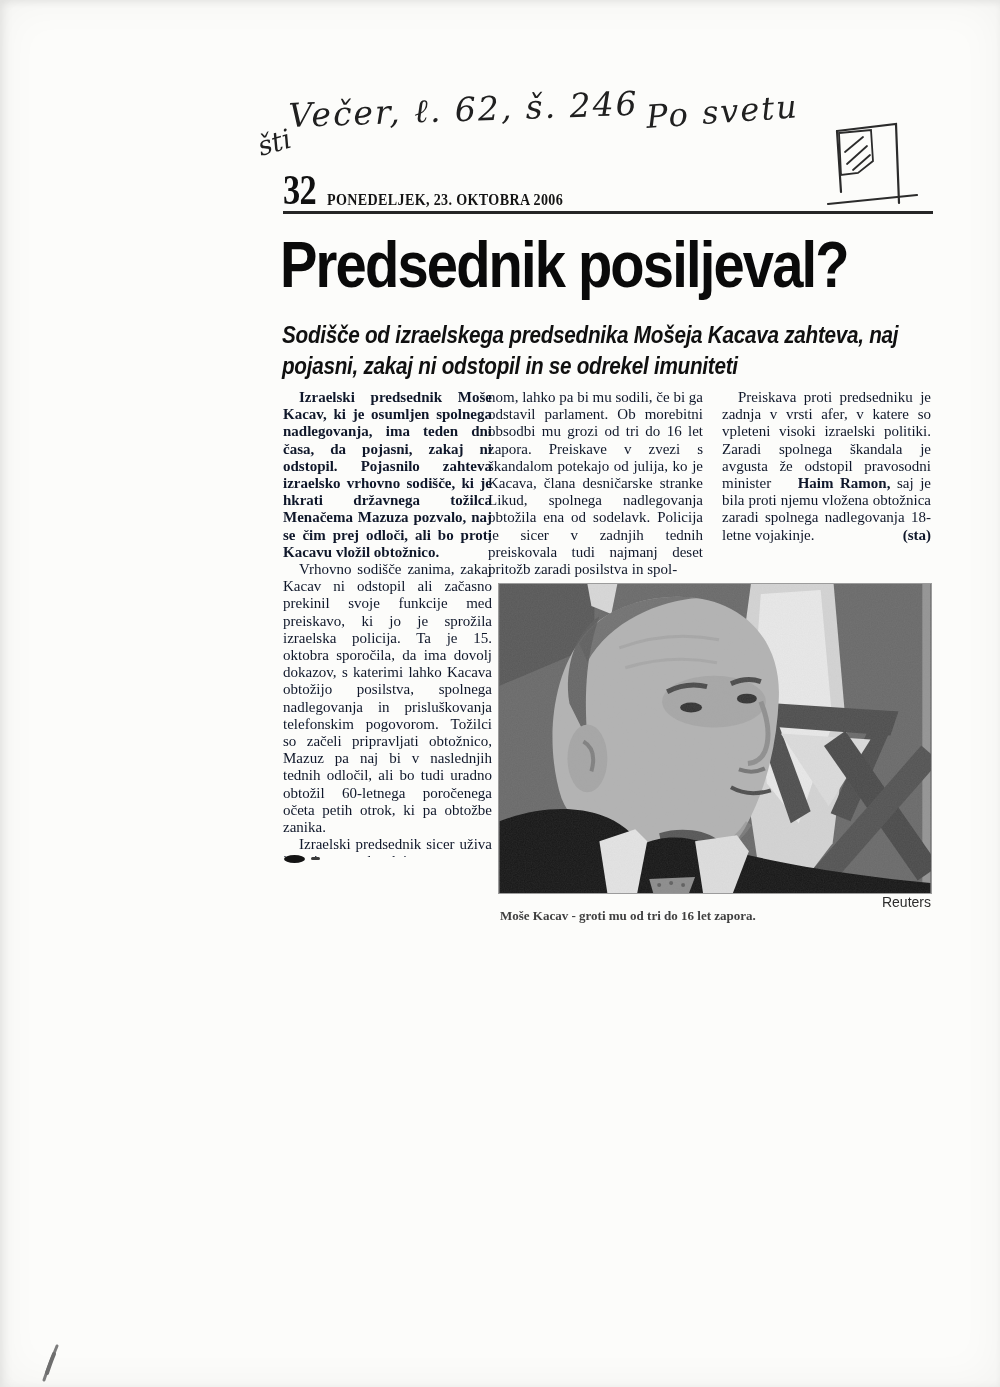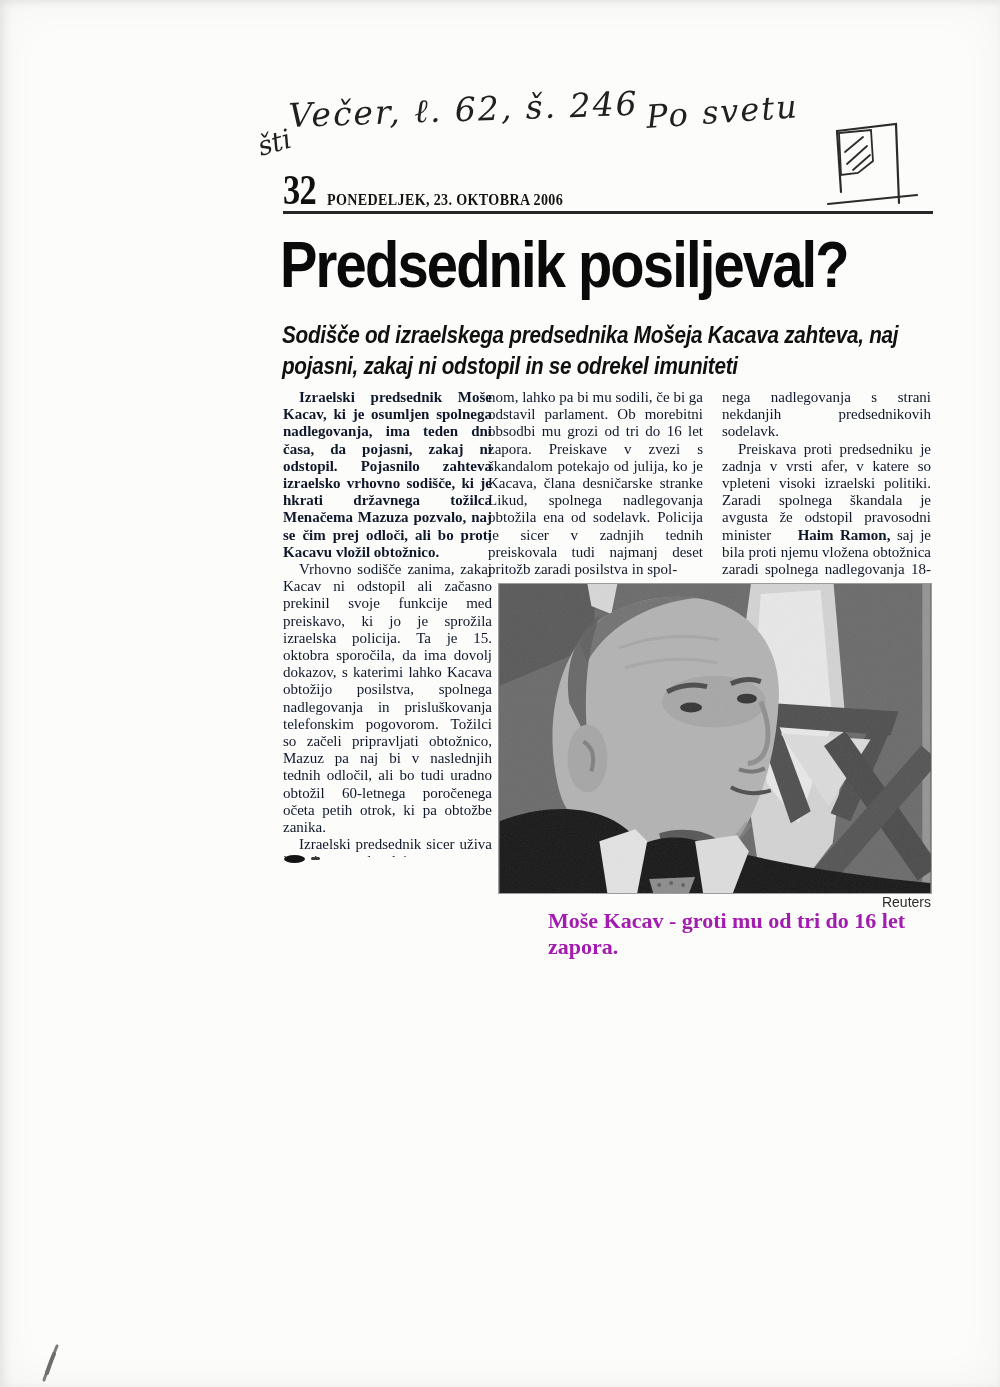--- a/index.html
+++ b/index.html
@@ -60,21 +60,21 @@
     position:absolute;left:499px;top:584px;width:432px;height:309px;
     background:#6a6a6a;outline:1px solid #9c9c9c;
   }
   #photo svg{display:block;}
   #photo-credit{
     position:absolute;left:499px;top:894px;width:432px;text-align:right;
     font-family:"Liberation Sans",sans-serif;font-size:14px;color:#2c2c2c;
   }
   #photo-caption{
     position:absolute;left:500px;top:908px;width:432px;
-    font-weight:bold;font-size:22px;color:#a21caf;margin-left:48px;
+    font-weight:bold;font-size:13px;color:#404040;
   }
   #ink-smudge{position:absolute;left:284px;top:855px;width:21px;height:8px;background:#141414;border-radius:50%;}
   #ink-smudge-dash{position:absolute;left:311px;top:857px;width:9px;height:3px;background:#3a3a3a;border-radius:2px;}
   #pen-slash{position:absolute;left:38px;top:1342px;}
 </style>
 </head>
 <body>
 
 <div class="page">
 
@@ -109,21 +109,20 @@
 
   <div id="col-1" class="col">
       <p class="para indent bold"><span>Izraelski predsednik Moše Kacav, ki je osumljen spolnega nadlegovanja, ima teden dni časa, da pojasni, zakaj ni odstopil. Pojasnilo zahteva izraelsko vrhovno sodišče, ki je hkrati državnega tožilca Menačema Mazuza pozvalo, naj se čim prej odloči, ali bo proti Kacavu vložil obtožnico.</span></p>
       <p class="para indent"><span>Vrhovno sodišče zanima, zakaj Kacav ni odstopil ali začasno prekinil svoje funkcije med preiskavo, ki jo je sprožila izraelska policija. Ta je 15. oktobra sporočila, da ima dovolj dokazov, s katerimi lahko Kacava obtožijo posilstva, spolnega nadlegovanja in prisluškovanja telefonskim pogovorom. Tožilci so začeli pripravljati obtožnico, Mazuz pa naj bi v naslednjih tednih odločil, ali bo tudi uradno obtožil 60-letnega poročenega očeta petih otrok, ki pa obtožbe zanika.</span></p>
       <p class="para indent"><span>Izraelski predsednik sicer uživa imuniteto pred sodnim prego-</span></p>
     </div>
   <div id="col-2" class="col">
       <p class="para"><span>nom, lahko pa bi mu sodili, če bi ga odstavil parlament. Ob morebitni obsodbi mu grozi od tri do 16 let zapora. Preiskave v zvezi s škandalom potekajo od julija, ko je Kacava, člana desničarske stranke Likud, spolnega nadlegovanja obtožila ena od sodelavk. Policija je sicer v zadnjih tednih preiskovala tudi najmanj deset pritožb zaradi posilstva in spol-</span></p>
     </div>
   <div id="col-3" class="col">
-      <p class="para"><span>nega nadlegovanja s strani nekdanjih predsednikovih sodelavk.</span></p>
       <p class="para indent"><span>Preiskava proti predsedniku je zadnja v vrsti afer, v katere so vpleteni visoki izraelski politiki. Zaradi spolnega škandala je avgusta že odstopil pravosodni minister </span><span class="seg-bold">Haim Ramon,</span><span> saj je bila proti njemu vložena obtožnica zaradi spolnega nadlegovanja 18-letne vojakinje. </span><span class="seg-bold seg-right">(sta)</span></p>
     </div>
 
   <div id="photo">
     <svg width="432" height="309" viewBox="0 0 432 310">
       <defs>
         <filter id="grain" x="0" y="0" width="100%" height="100%">
           <feTurbulence type="fractalNoise" baseFrequency="0.85" numOctaves="2" stitchTiles="stitch"></feTurbulence>
           <feColorMatrix type="matrix" values="0 0 0 0 0.45  0 0 0 0 0.45  0 0 0 0 0.45  0 0 0 0.6 0"></feColorMatrix>
         </filter>

